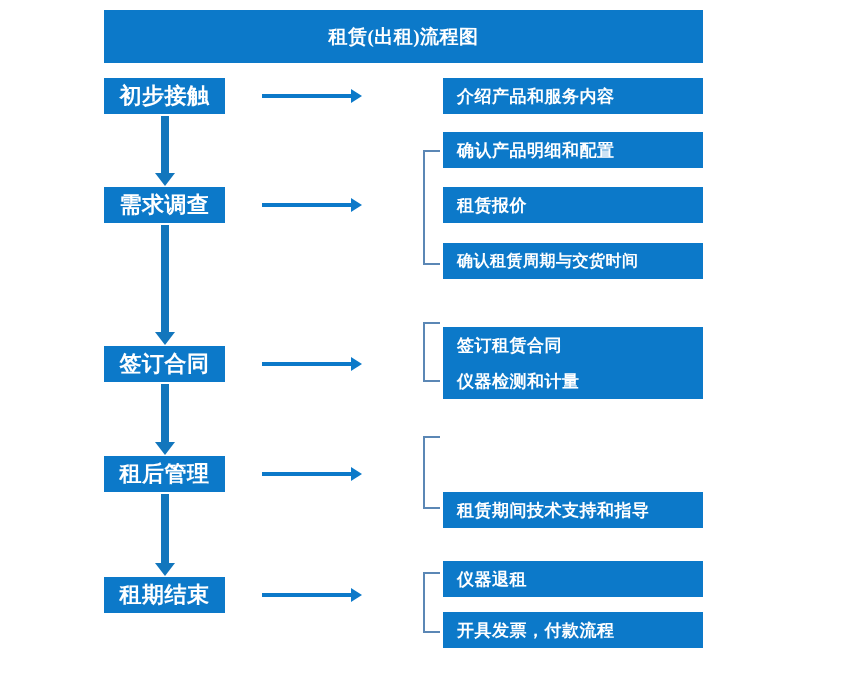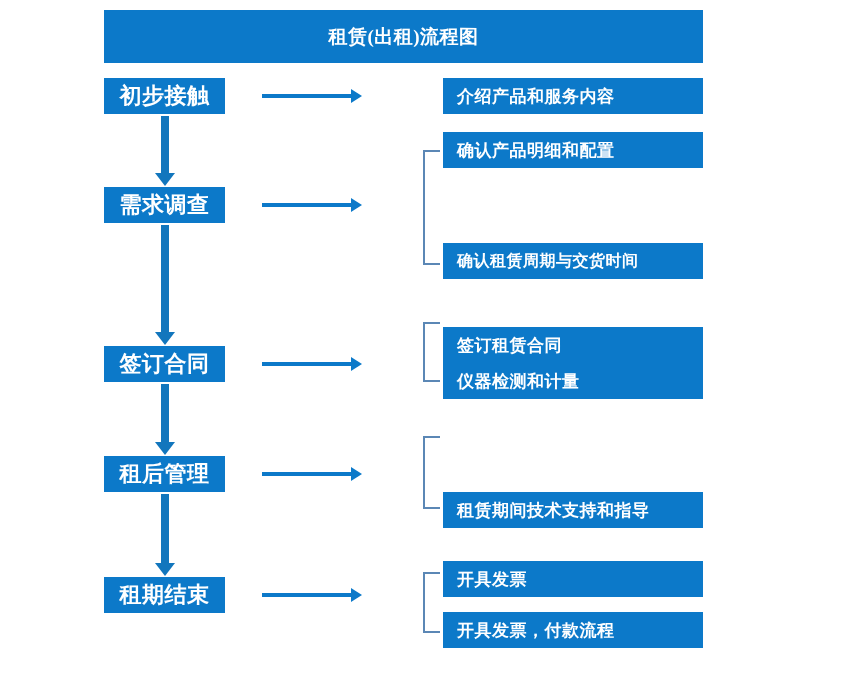--- a/index.html
+++ b/index.html
@@ -176,27 +176,28 @@
   <div class="bracket" style="left:423px; top:322px; height:60px;"></div>
 
   <div class="bracket" style="left:423px; top:436px; height:73px;"></div>
 
   <div class="bracket" style="left:423px; top:572px; height:61px;"></div>
 
   <div class="box detail-box" style="top:78px;">介绍产品和服务内容</div>
 
   <div class="box detail-box" style="top:132px;">确认产品明细和配置</div>
 
+  <div class="box detail-box" style="top:187px;">租赁报价</div>
 
   <div class="box detail-box compact" style="top:243px;">确认租赁周期与交货时间</div>
 
   <div class="box detail-box" style="top:313px;margin-top:14px;">签订租赁合同</div>
 
   <div class="box detail-box" style="top:363px;">仪器检测和计量</div>
 
 
   <div class="box detail-box" style="top:492px;">租赁期间技术支持和指导</div>
 
-  <div class="box detail-box" style="top:561px;">开具发票</div>
+  <div class="box detail-box" style="top:561px;">仪器退租</div>
 
   <div class="box detail-box" style="top:612px;">开具发票，付款流程</div>
 
 </div>
 
 </body></html>

